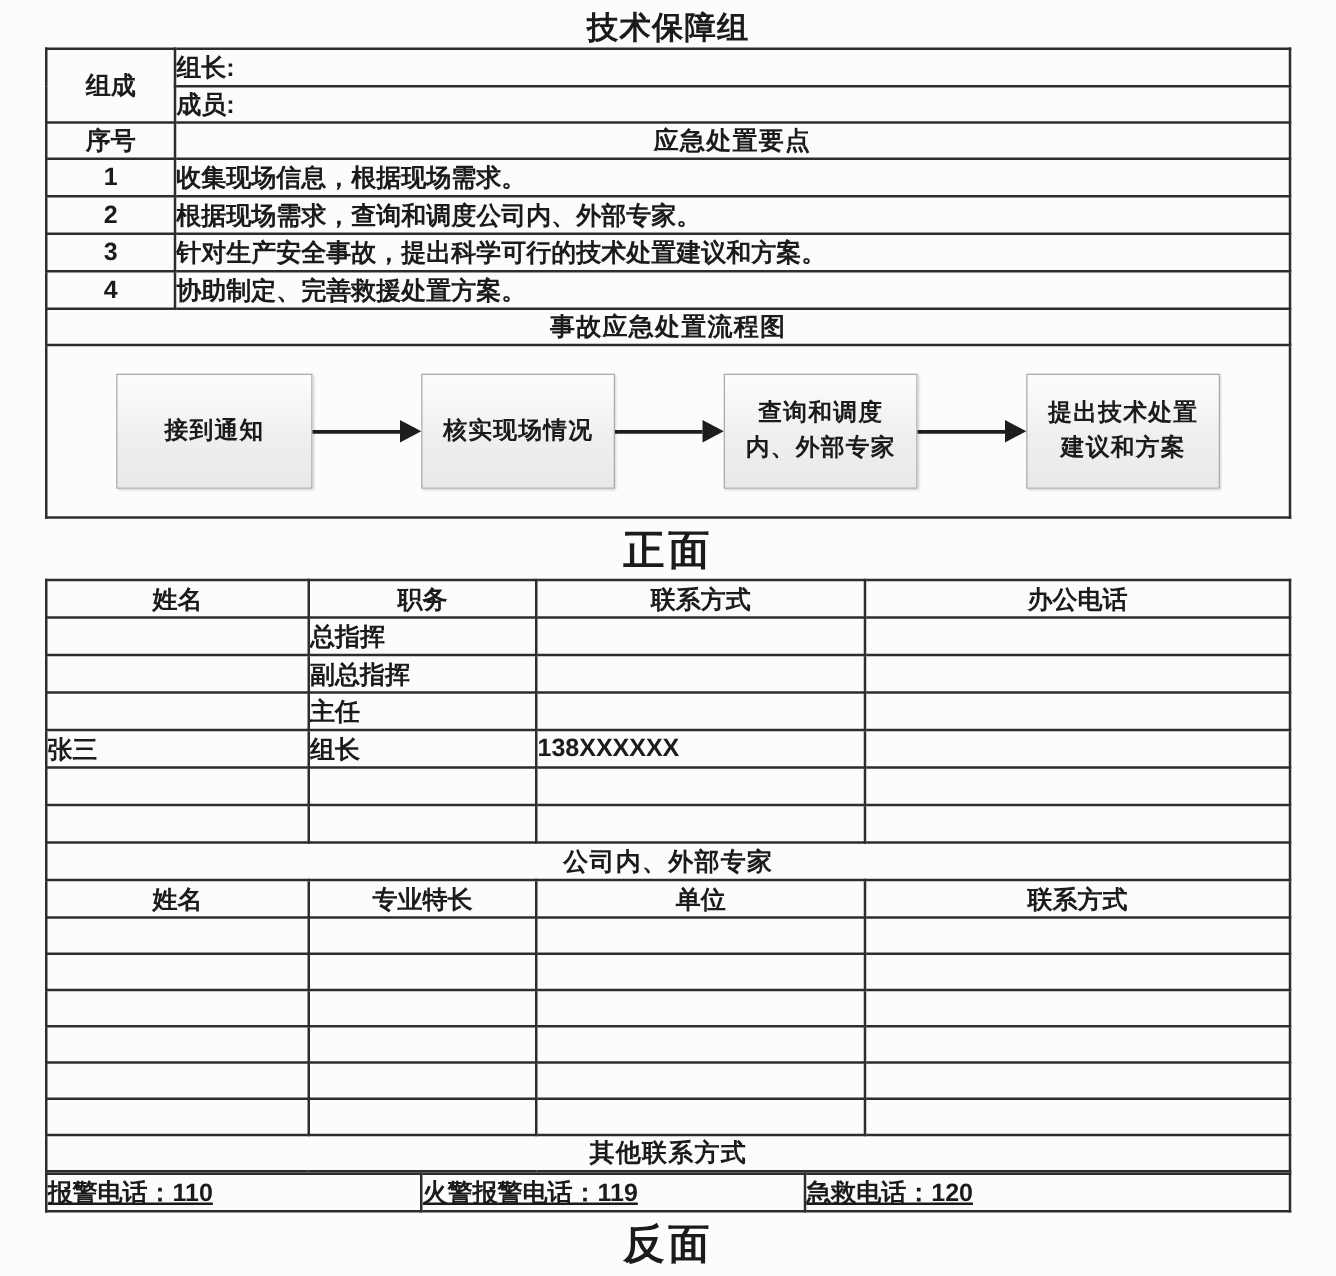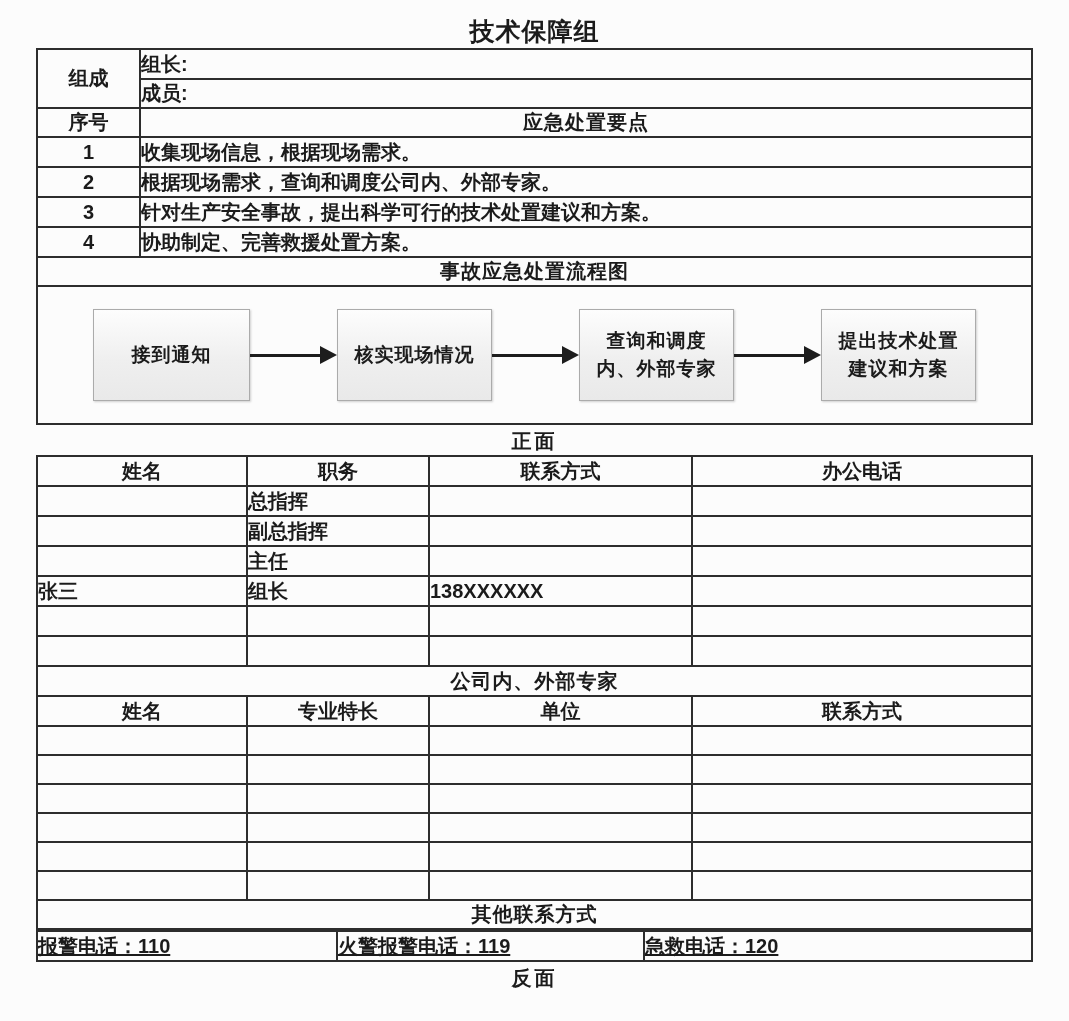--- a/index.html
+++ b/index.html
@@ -7,21 +7,21 @@
   .page{
     width:1069px;height:1021px;
     background:#fcfcfc;
     position:relative;
     font-family:"Liberation Sans","DejaVu Sans",sans-serif;
     color:#1b1b1b;
     font-weight:bold;
     overflow:hidden;
   }
   .doc-title{
-    padding-top:15px;
+    padding-top:5px;
     text-align:center;
     font-size:25px;
     letter-spacing:1px;
   }
   table.grid{
     border-collapse:collapse;
     table-layout:fixed;
     width:995px;
     margin:0 auto;
   }
@@ -66,21 +66,21 @@
     position:absolute;
     left:100%;top:50%;
     transform:translateY(-50%);
     width:0;height:0;
     border-left:17px solid #1d1d1d;
     border-top:9px solid transparent;
     border-bottom:9px solid transparent;
   }
   .side-label{
     text-align:center;
-    font-size:20px;
+    font-size:33px;
     letter-spacing:3px;
     margin-top:3px;
   }
   .back-table{margin-top:30px;}
   .phones-table{margin-top:-2px;text-decoration:underline;}
   .phones-table td{font-size:20px;}
 </style>
 </head>
 <body>
 

